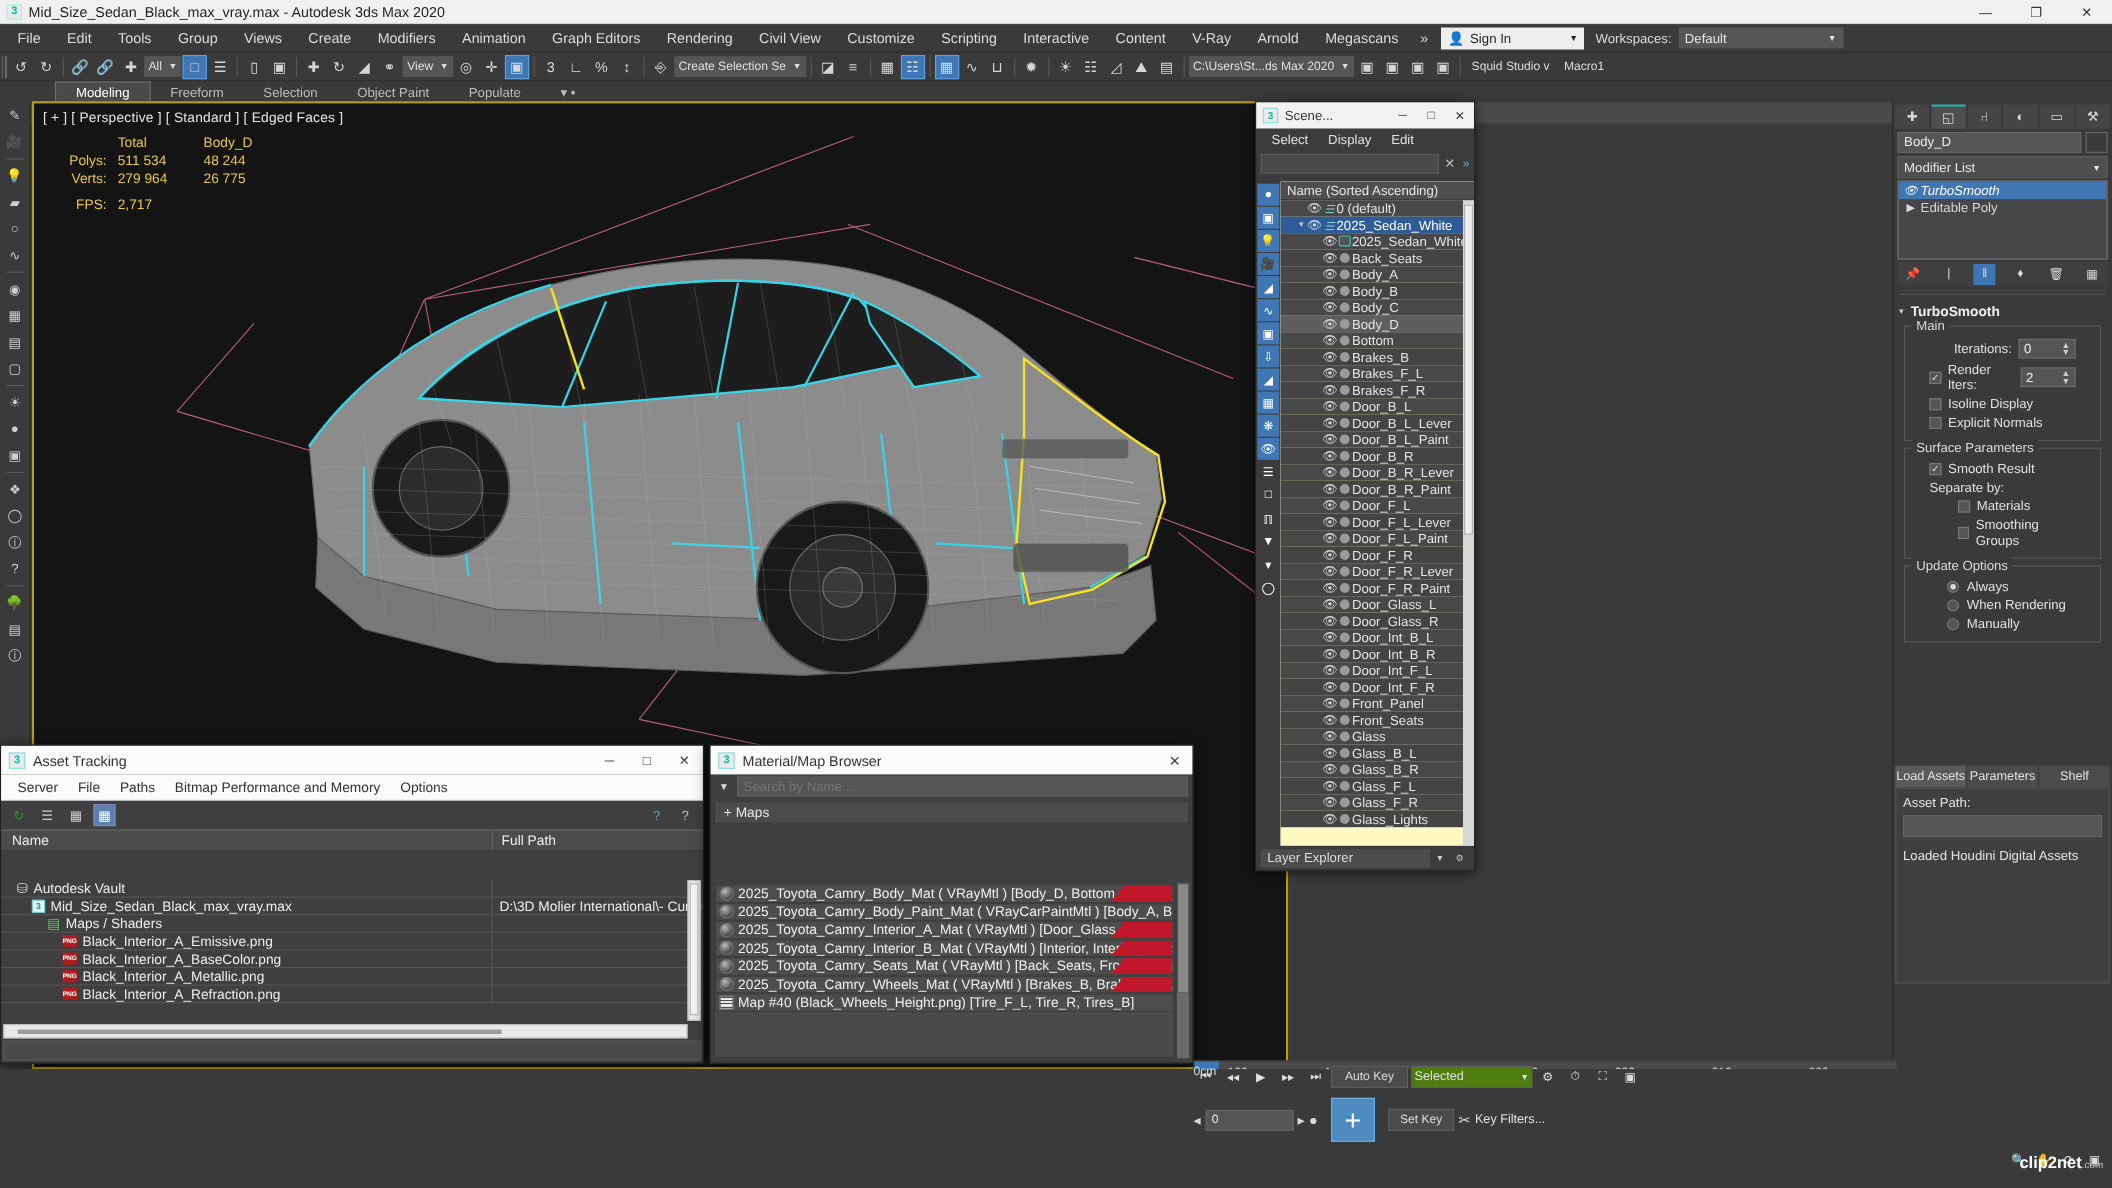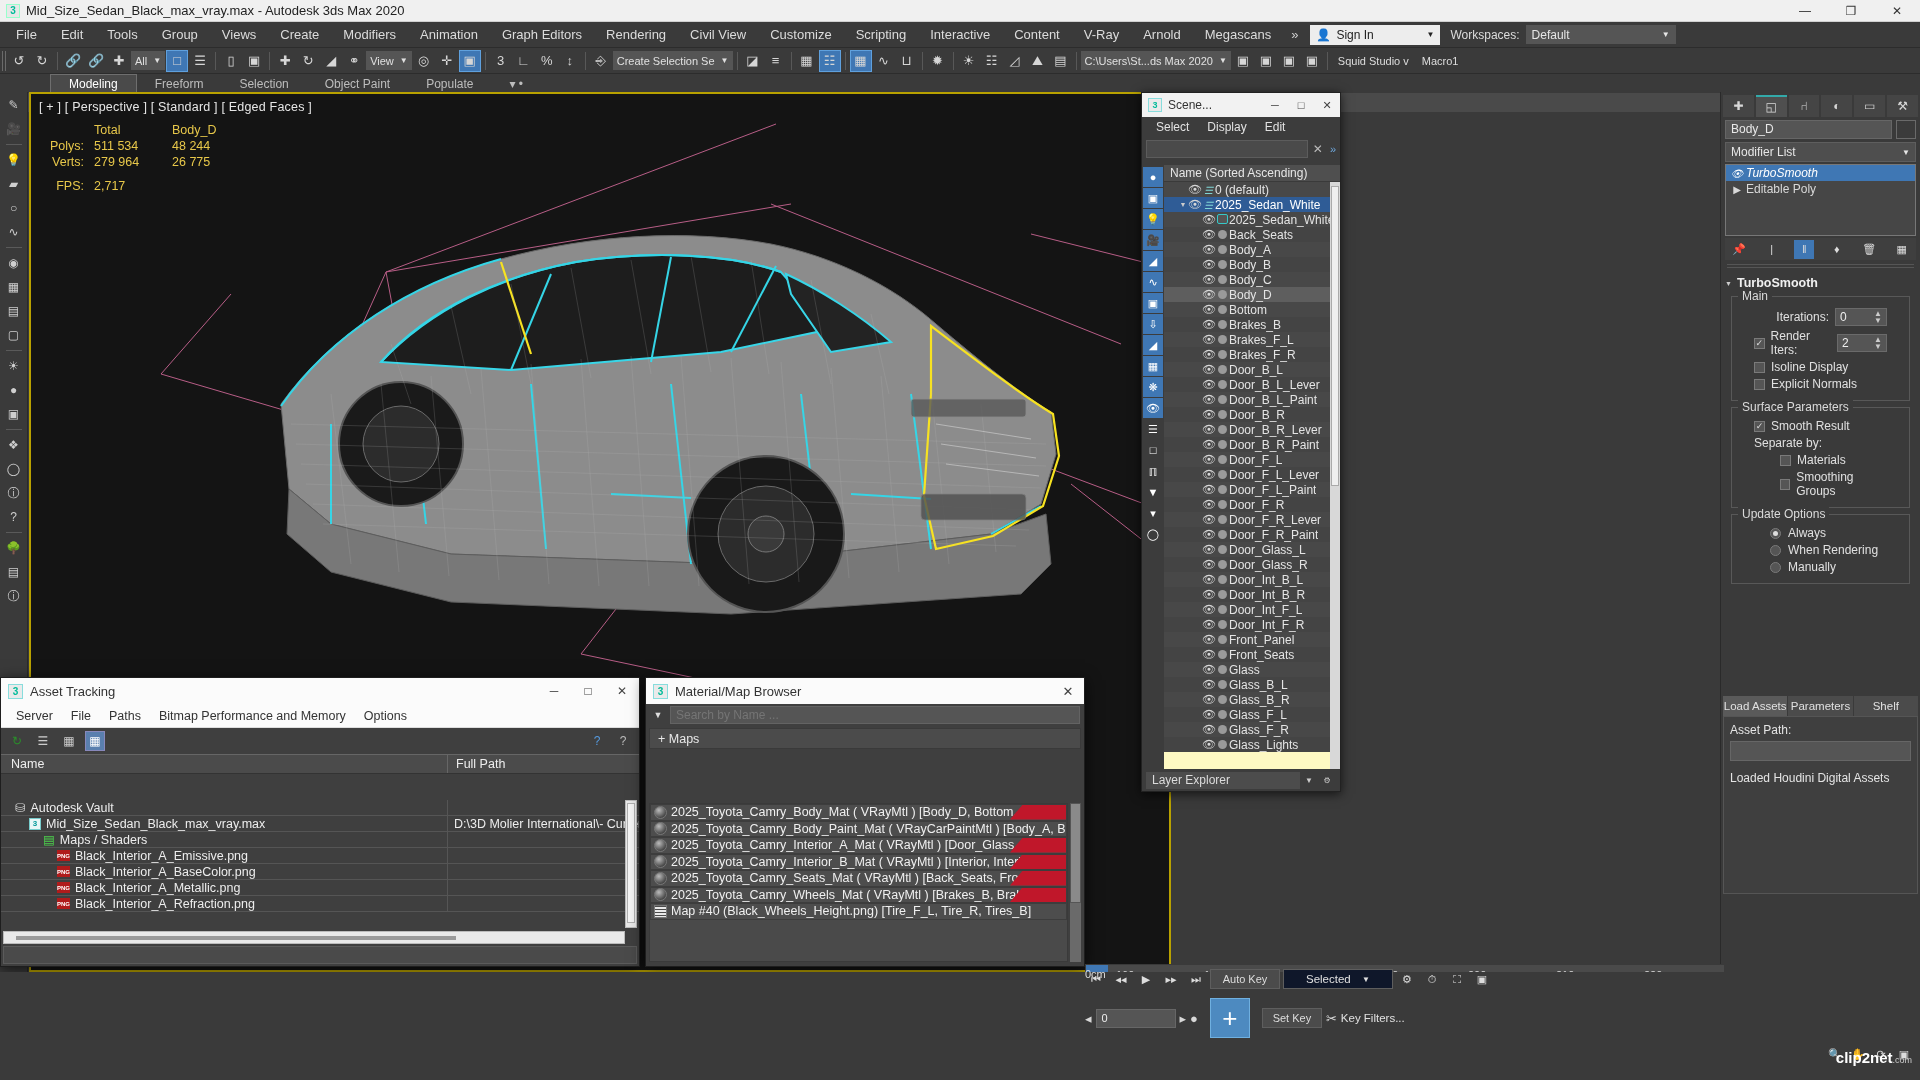--- a/index.html
+++ b/index.html
@@ -61,21 +61,21 @@
      display:flex; flex-direction:column; align-items:center; padding-top:2px; gap:2px;
      border-right:1px solid #2a2a2a;}
   #lefttb .lb { width:22px;height:22px; display:flex;align-items:center;justify-content:center;
      font-size:12px; color:#cfcfcf;}
   #lefttb .lsep{width:16px;height:1px;background:#5a5a5a;margin:2px 0;}
 
   
   #viewport { position:absolute; left:29px; top:0; width:1142px; height:880px;
      background:#151515; border:2px solid #b8a100; overflow:hidden;padding-left:46px; }
   #vplabel { position:absolute; left:8px; top:6px; font-size:12.5px; color:#e6e6e6; letter-spacing:.2px;}
-  #vpstats { position:absolute; left:9px; top:28px; color:#e8c84a; font-size:12.5px; }
+  #vpstats { position:absolute; left:22px; top:28px; color:#e8c84a; font-size:12.5px; }
   #vpstats table { border-collapse:collapse; }
   #vpstats td { padding:1px 0; }
   #vpstats td.k { padding-right:10px; text-align:right; width:54px;}
   #vpstats td.c1 { width:78px; }
   #vpstats td.hd { color:#e8c84a; }
 
   
   #scnexp { position:absolute; left:1141px; top:0px; width:200px; height:700px;
      background:#3c3c3c; border:1px solid #222; box-shadow:0 2px 10px #000a; }
   #scnexp .wt { height:24px; background:#f2f2f2; color:#333; display:flex; align-items:center;
@@ -258,22 +258,22 @@
      color:#ddd;display:flex;align-items:center;justify-content:center;}
   #setkey  { width:60px;height:20px;background:#4b4b4b;border:1px solid #5e5e5e;font-size:11px;
      color:#ddd;display:flex;align-items:center;justify-content:center;}
   #bigkey { width:40px;height:40px;background:#4d8ac0;border:1px solid #6fb0e0; color:#fff;
      display:flex;align-items:center;justify-content:center;font-size:26px;}
   #navcube { position:absolute; right:6px; bottom:4px; display:flex; gap:3px; }
   #navcube .nb{width:20px;height:20px;display:flex;align-items:center;justify-content:center;
      font-size:11px;color:#ddd;}
   #clipwm { position:absolute; right:8px; bottom:2px; font-size:15px; color:#fff; font-weight:bold;}
   #clipwm .s{font-size:9px;color:#ccc;font-weight:normal;}
-  .selfld { height:20px; background:#0f172a; border:1px solid #5e5e5e; display:flex;align-items:center;
-     padding:0 22px; font-size:11.5px; color:#e0e0e0;}
+  .selfld { height:20px; background:#4d7c0f; border:1px solid #5e5e5e; display:flex;align-items:center;
+     padding:0 2px; font-size:11.5px; color:#e0e0e0;}
   .selfld .dd{margin-left:auto;font-size:8px;padding-left:8px;}
 </style>
 </head>
 <body>
 
 <div id="titlebar">
   <div class="maxicon">3</div>
   <div class="ttl">Mid_Size_Sedan_Black_max_vray.max - Autodesk 3ds Max 2020</div>
   <div class="spacer"></div>
   <div class="winbtn">—</div>

